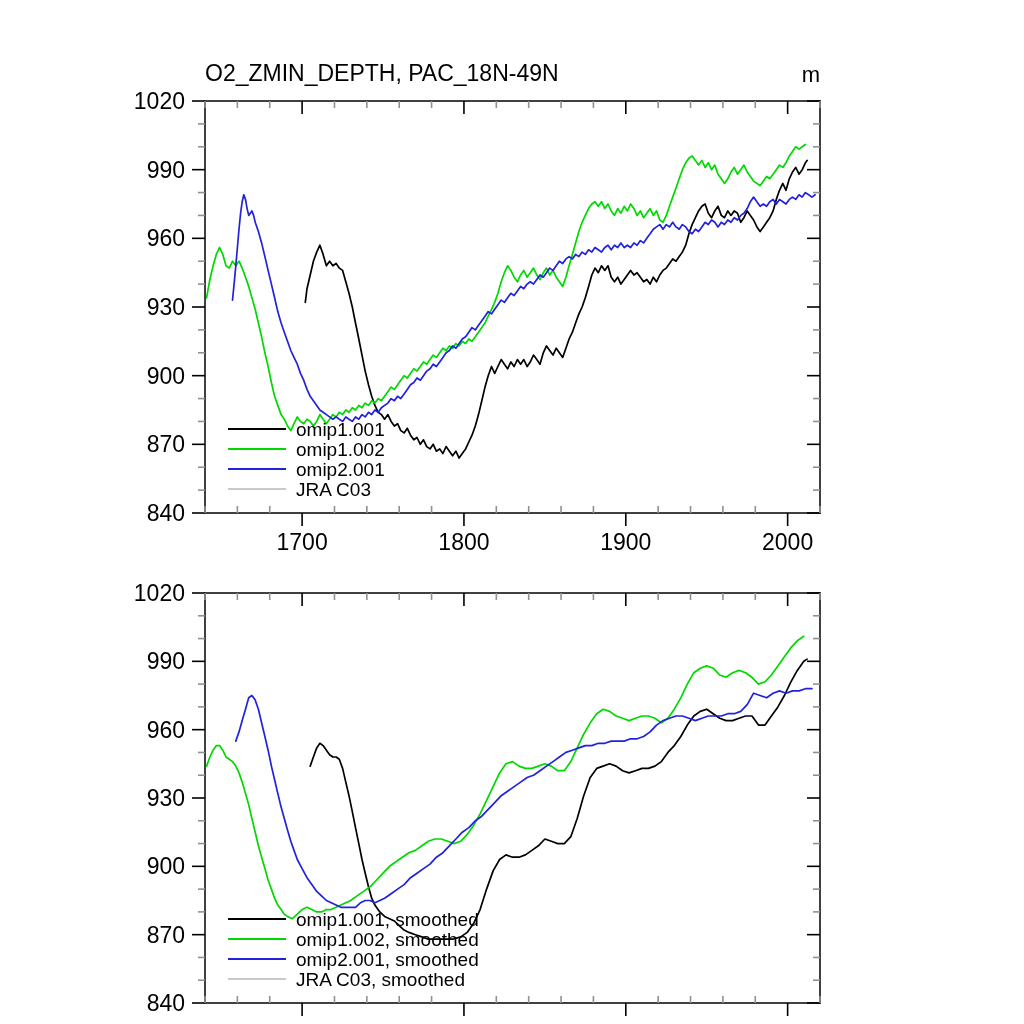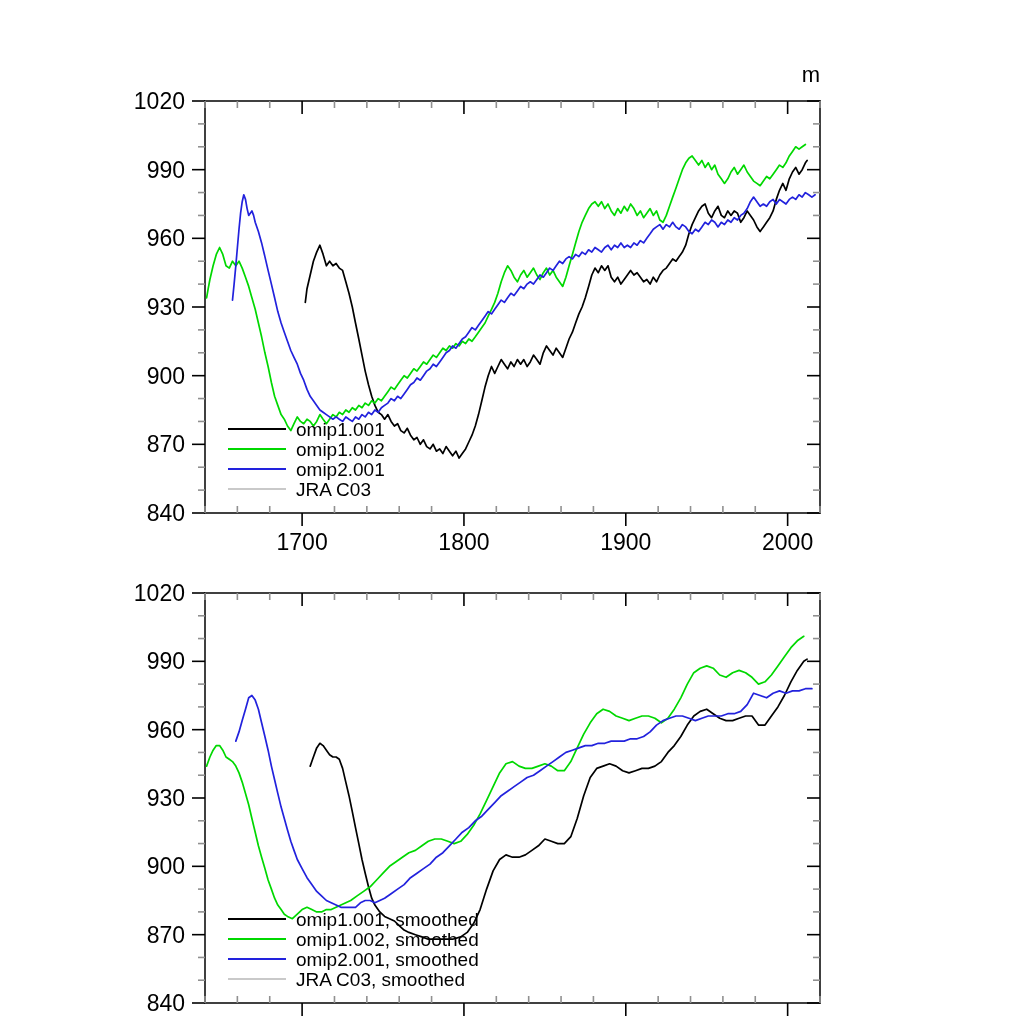--- a/index.html
+++ b/index.html
@@ -6,20 +6,21 @@
   .canvas{position:relative;width:1024px;height:1024px;background:#ffffff;
           font-family:"Liberation Sans",sans-serif;overflow:hidden;}
   .chart-title{position:absolute;left:205px;top:60px;font-size:23px;color:#000;}
   .unit-label{position:absolute;right:204px;top:62px;font-size:22px;color:#000;}
   svg text{font-family:"Liberation Sans",sans-serif;fill:#000;}
 </style>
 </head>
 <body>
 
 <div class="canvas">
+  <div class="chart-title">O2_ZMIN_DEPTH, PAC_18N-49N</div>
   <div class="unit-label">m</div>
   <svg id="plot" width="1024" height="1024" viewBox="0 0 1024 1024">
       <g>
         <rect x="205" y="101" width="615" height="412" fill="none" stroke="#404040" stroke-width="2"></rect>
         <g>
           <line x1="192" y1="513" x2="205" y2="513" stroke="#000000" stroke-width="1.6"></line>
           <line x1="807" y1="513" x2="820" y2="513" stroke="#000000" stroke-width="1.6"></line>
           <line x1="198" y1="490.1111111111111" x2="205" y2="490.1111111111111" stroke="#909090" stroke-width="1.6"></line>
           <line x1="813" y1="490.1111111111111" x2="820" y2="490.1111111111111" stroke="#909090" stroke-width="1.6"></line>
           <line x1="198" y1="467.22222222222223" x2="205" y2="467.22222222222223" stroke="#909090" stroke-width="1.6"></line>

